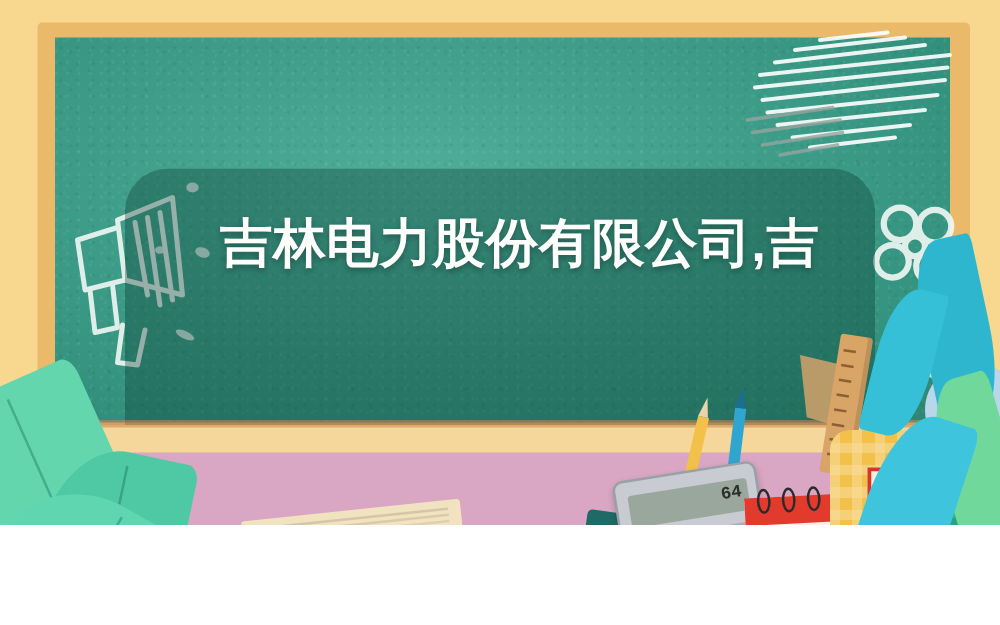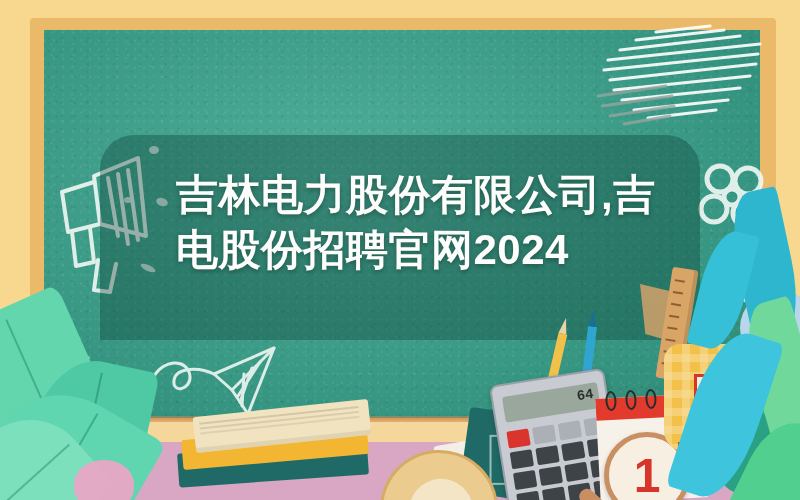--- a/index.html
+++ b/index.html
@@ -1,20 +1,20 @@
 <!DOCTYPE html>
 <html><head>
 <meta charset="utf-8">
 <title>Chalkboard Banner</title>
 <style>
   * { margin:0; padding:0; box-sizing:border-box; }
   html,body { width:800px; height:500px; overflow:hidden;
               font-family:"Liberation Sans","DejaVu Sans",sans-serif; }
 
-  #stage { position:relative; width:800px; height:500px; overflow:hidden;
+  #stage { position:relative; width:800px; height:420px; overflow:hidden;
            background:#f7d08a; }
 
   
   .frame-outer { position:absolute; inset:0; background:#f8d78f; }
   .frame-inner-shadow { position:absolute; left:30px; top:18px; right:24px; bottom:68px;
                         background:#eab96a; border-radius:4px; }
 
   
   .board { position:absolute; left:44px; top:30px; right:40px; bottom:82px;
            background:#3aa58e; overflow:hidden; }
@@ -258,21 +258,20 @@
   </svg>
 
   <svg class="chalk arc" viewBox="0 0 60 60">
     <path d="M6 6 C4 36, 22 52, 50 48" fill="none" stroke="#eef6f2" stroke-width="3.5" stroke-linecap="round"></path>
   </svg>
 
   <div class="overlay-panel"></div>
 
   <div class="headline">
     <span class="l1">吉林电力股份有限公司,吉</span>
-    <span class="l2">电股份招聘官网2024</span>
   </div>
 
   <div class="desk">
     <div class="desk-tan"></div>
     <div class="desk-line"></div>
     <div class="desk-pink"></div>
   </div>
 
   <div class="prop leaf lf1">
       <i class="vein"></i>

